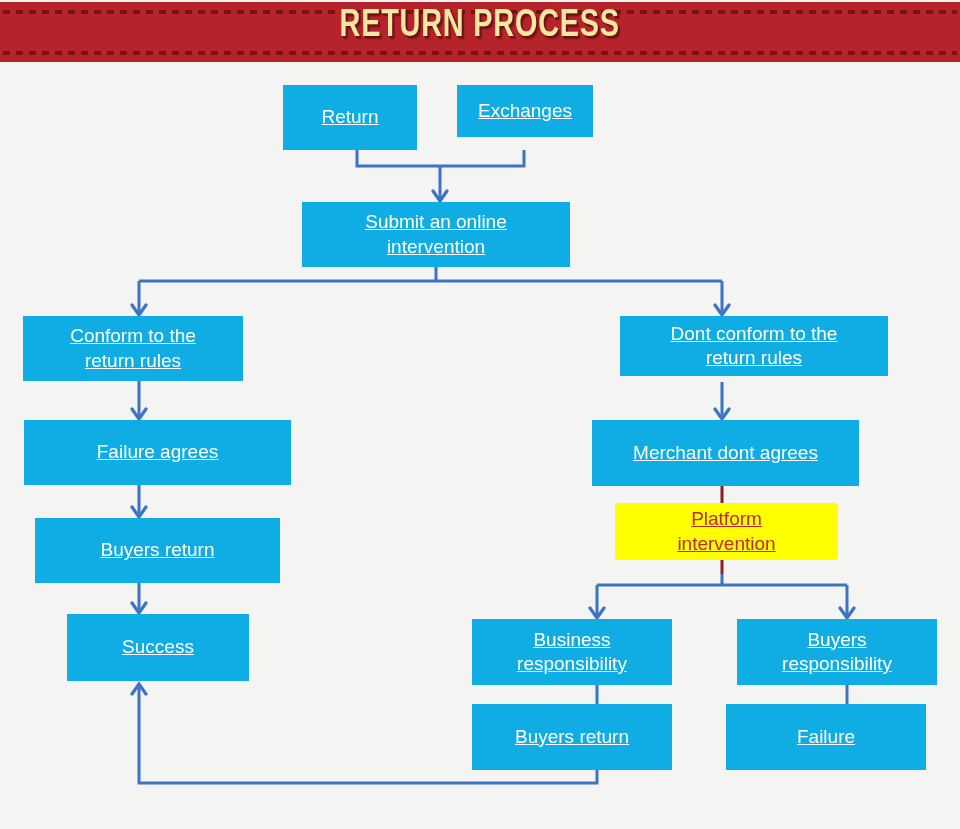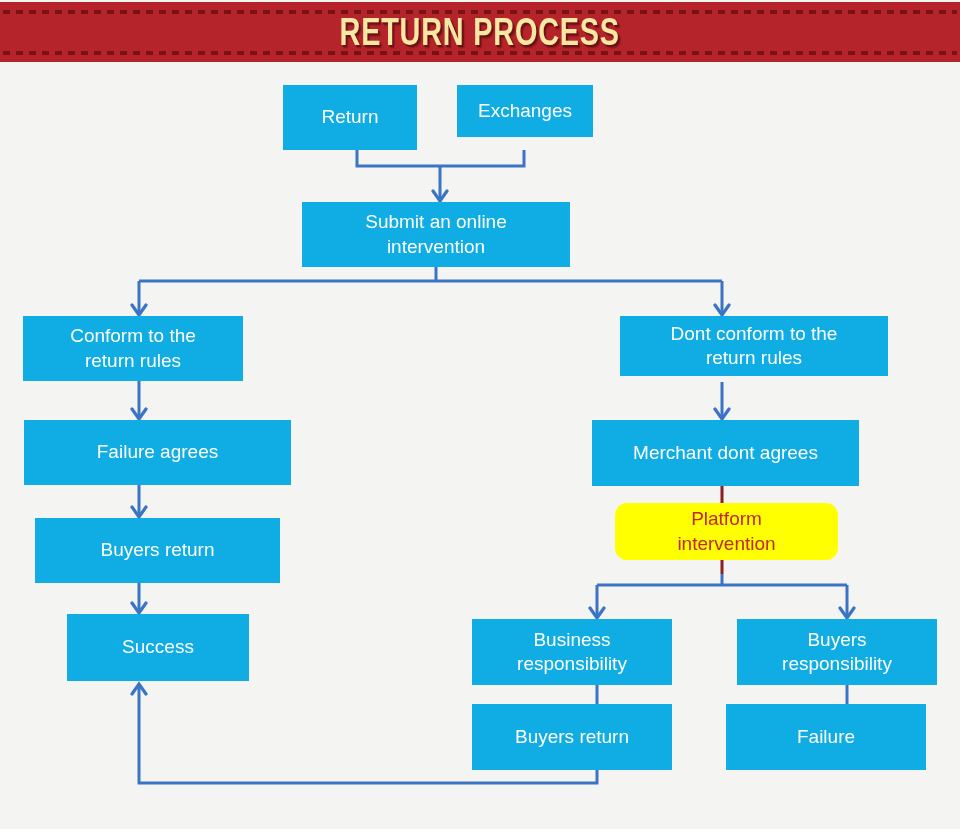--- a/index.html
+++ b/index.html
@@ -5,21 +5,21 @@
   html,body{margin:0;padding:0;}
   body{
     width:960px;height:829px;position:relative;overflow:hidden;
     background:#F4F4F3;
     font-family:"Liberation Sans", sans-serif;
   }
   
   .banner{
     position:absolute;left:0;top:2px;width:960px;height:60px;
     background:#B6242B;
-    display:flex;align-items:center;justify-content:center;
+    display:flex;align-items:flex-start;justify-content:center;
     z-index:3;
   }
   .dashrow{
     position:absolute;left:3px;right:3px;height:4px;
     background:repeating-linear-gradient(90deg,#7A1113 0,#7A1113 7px,transparent 7px,transparent 13px);
   }
   .dash-top{top:8px}
   .dash-bottom{bottom:7px}
   .banner-title{
     font-size:37px;font-weight:bold;color:#F6E7A3;
@@ -28,32 +28,32 @@
     text-shadow:2px 2px 0 #6E1113, 3px 3px 2px rgba(50,0,0,.45);
   }
   
   #connectors{position:absolute;left:0;top:0;z-index:1;}
   .blue{fill:none;stroke:#3B74C4;stroke-width:3;}
   .dred{fill:none;stroke:#8B2024;stroke-width:3;}
   
   .node{
     position:absolute;background:#0FADE4;color:#FFFFFF;
     display:flex;align-items:center;justify-content:center;text-align:center;
-    font-size:19px;line-height:1.28;z-index:2;
+    font-size:19px;line-height:1.28;z-index:2;text-decoration:underline;
   }
   .node .lbl{display:inline-block;}
   #n-return      {left:283px;top:85px; width:134px;height:65px}
   #n-exchanges   {left:457px;top:85px; width:136px;height:52px}
   #n-submit      {left:302px;top:202px;width:268px;height:65px}
   #n-conform     {left:23px; top:316px;width:220px;height:65px}
   #n-dontconform {left:620px;top:316px;width:268px;height:60px}
   #n-magree      {left:24px; top:420px;width:267px;height:65px}
   #n-mdont       {left:592px;top:420px;width:267px;height:66px}
   #n-platform    {left:615px;top:503px;width:223px;height:57px;
-                  background:#FFFF00;color:#C1282D;border-radius:12px}
+                  background:#FFFF00;color:#C1282D;border-radius:3px}
   #n-breturn1    {left:35px; top:518px;width:245px;height:65px}
   #n-success     {left:67px; top:614px;width:182px;height:67px}
   #n-bizresp     {left:472px;top:619px;width:200px;height:66px}
   #n-buyresp     {left:737px;top:619px;width:200px;height:66px}
   #n-breturn2    {left:472px;top:704px;width:200px;height:66px}
   #n-failure     {left:726px;top:704px;width:200px;height:66px}
   #n-submit .lbl{max-width:190px}
   #n-conform .lbl{max-width:170px}
   #n-dontconform .lbl{max-width:215px}
   #n-bizresp .lbl,#n-buyresp .lbl{max-width:135px}

